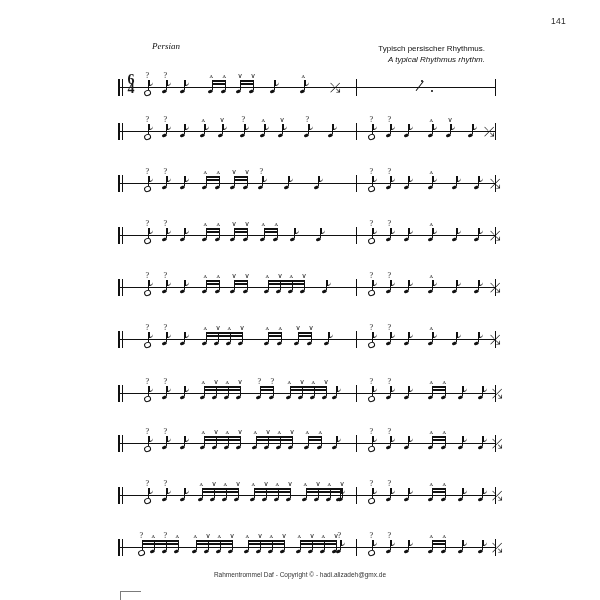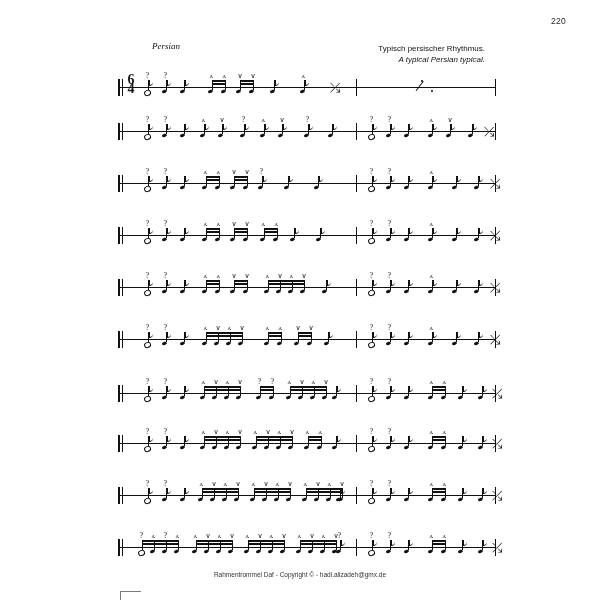--- a/index.html
+++ b/index.html
@@ -208,27 +208,27 @@
     border-top: 1px solid #111;
     border-left: 1px solid #111;
     opacity: 0.55;
   }
 </style>
 </head>
 <body>
 
 <div class="page">
 
-  <div class="page-number">220</div>
+  <div class="page-number">141</div>
 
   <div class="tempo-mark">Persian</div>
 
   <div class="title-block">
     <div class="title-de">Typisch persischer Rhythmus.</div>
-    <div class="title-en">A typical Persian typical.</div>
+    <div class="title-en">A typical Rhythmus rhythm.</div>
   </div>
 
   <div id="staves">
       <div class="system" style="top: 74px;">
         <div class="staffline"></div>
         <div class="barline start thick"></div>
         <div class="barline start2"></div>
         <div class="barline" style="left: 238px;"></div>
         <div class="barline end"></div>
         <div class="timesig">

